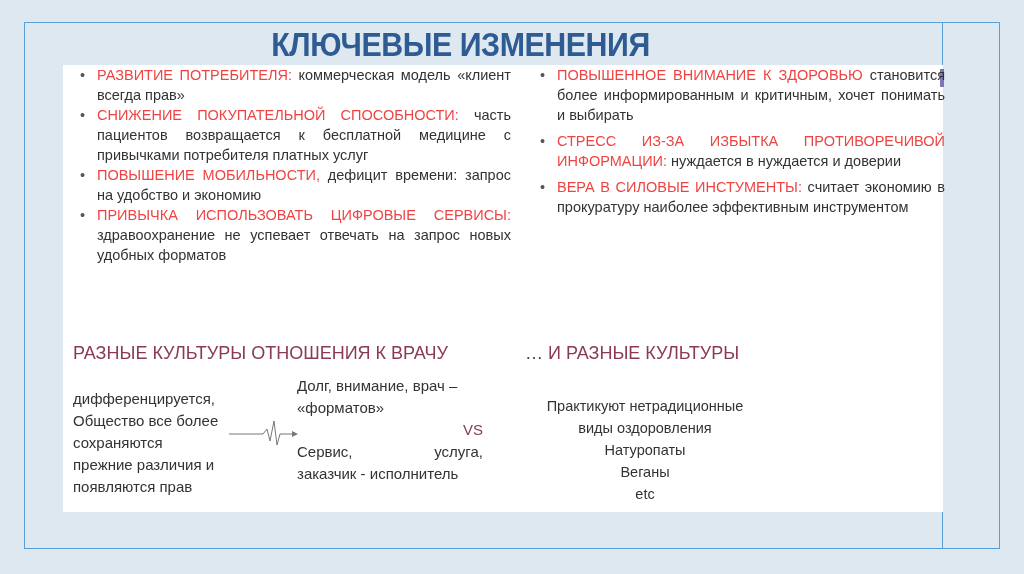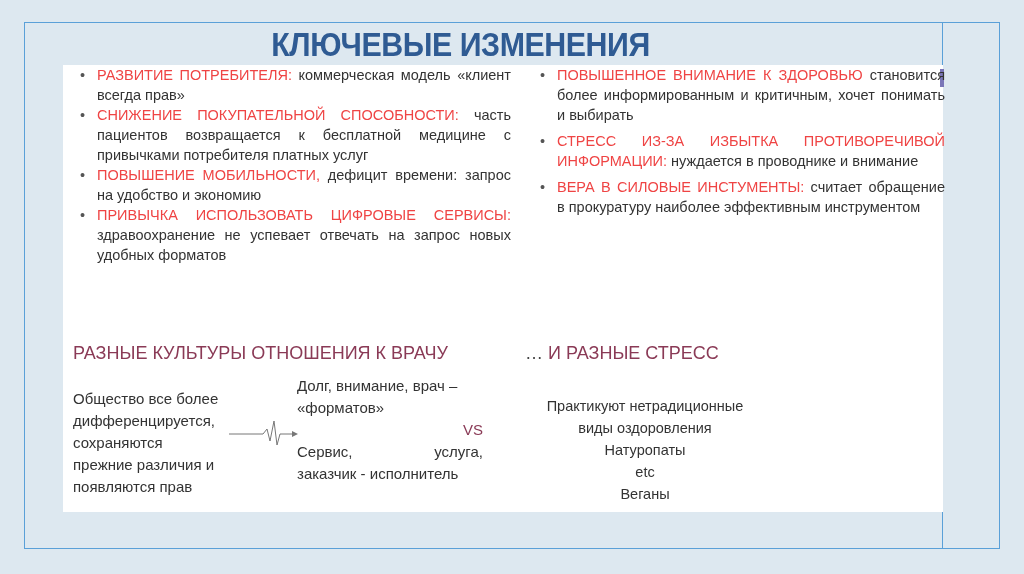--- a/index.html
+++ b/index.html
@@ -41,30 +41,30 @@
 
   <div class="col left">
     <div class="item"><span class="bullet">•</span><span class="hl">РАЗВИТИЕ ПОТРЕБИТЕЛЯ:</span><span> коммерческая модель «клиент всегда прав»</span></div>
     <div class="item"><span class="bullet">•</span><span class="hl">СНИЖЕНИЕ ПОКУПАТЕЛЬНОЙ СПОСОБНОСТИ:</span><span> часть пациентов возвращается к бесплатной медицине с привычками потребителя платных услуг</span></div>
     <div class="item"><span class="bullet">•</span><span class="hl">ПОВЫШЕНИЕ МОБИЛЬНОСТИ,</span><span> дефицит времени: запрос на удобство и экономию</span></div>
     <div class="item"><span class="bullet">•</span><span class="hl">ПРИВЫЧКА ИСПОЛЬЗОВАТЬ ЦИФРОВЫЕ СЕРВИСЫ:</span><span> здравоохранение не успевает отвечать на запрос новых удобных форматов</span></div>
   </div>
 
   <div class="col right">
     <div class="item"><span class="bullet">•</span><span class="hl">ПОВЫШЕННОЕ ВНИМАНИЕ К ЗДОРОВЬЮ</span><span> становится более информированным и критичным, хочет понимать и выбирать</span></div>
-    <div class="item"><span class="bullet">•</span><span class="hl">СТРЕСС ИЗ-ЗА ИЗБЫТКА ПРОТИВОРЕЧИВОЙ ИНФОРМАЦИИ:</span><span> нуждается в проводнике и внимание</span></div>
-    <div class="item"><span class="bullet">•</span><span class="hl">ВЕРА В СИЛОВЫЕ ИНСТУМЕНТЫ:</span><span> считает обращение в прокуратуру наиболее эффективным инструментом</span></div>
+    <div class="item"><span class="bullet">•</span><span class="hl">СТРЕСС ИЗ-ЗА ИЗБЫТКА ПРОТИВОРЕЧИВОЙ ИНФОРМАЦИИ:</span><span> нуждается в нуждается и доверии</span></div>
+    <div class="item"><span class="bullet">•</span><span class="hl">ВЕРА В СИЛОВЫЕ ИНСТУМЕНТЫ:</span><span> считает экономию в прокуратуру наиболее эффективным инструментом</span></div>
   </div>
 
   <div class="sec-title s1">РАЗНЫЕ КУЛЬТУРЫ ОТНОШЕНИЯ К ВРАЧУ</div>
-  <div class="sec-title s2"><span class="dots">…</span><span> И РАЗНЫЕ СТРЕСС</span></div>
+  <div class="sec-title s2"><span class="dots">…</span><span> И РАЗНЫЕ КУЛЬТУРЫ</span></div>
 
   <div class="lefttext">
+    <div>дифференцируется,</div>
     <div>Общество все более</div>
-    <div>дифференцируется,</div>
     <div>сохраняются</div>
     <div>прежние различия и</div>
     <div>появляются прав</div>
   </div>
 
   <svg class="pulse" viewBox="0 0 70 30">
     <polyline points="0,17 34,17 38,12 41,24 45,4 48,28 51,17 58,17" fill="none" stroke="#777" stroke-width="1"></polyline>
     <line x1="58" y1="17" x2="64" y2="17" stroke="#777" stroke-width="1"></line>
     <polygon points="63,14 69,17 63,20" fill="#777"></polygon>
   </svg>
@@ -77,16 +77,16 @@
         <span>Сервис,</span>
         <span>услуга,</span>
       </div>
     <div>заказчик - исполнитель</div>
   </div>
 
   <div class="requests">
     <div>Практикуют нетрадиционные</div>
     <div>виды оздоровления</div>
     <div>Натуропаты</div>
+    <div>Веганы</div>
     <div>etc</div>
-    <div>Веганы</div>
   </div>
 </div>
 
 </body></html>

